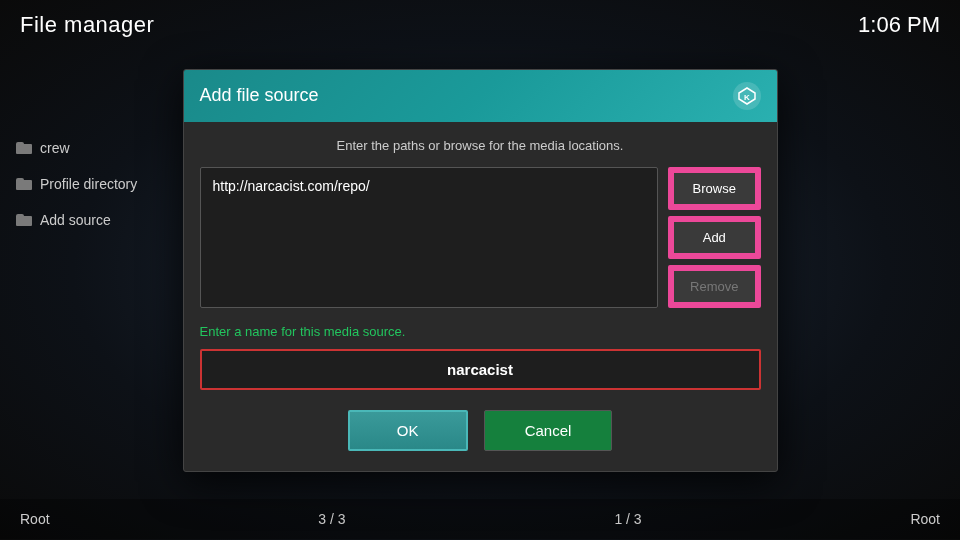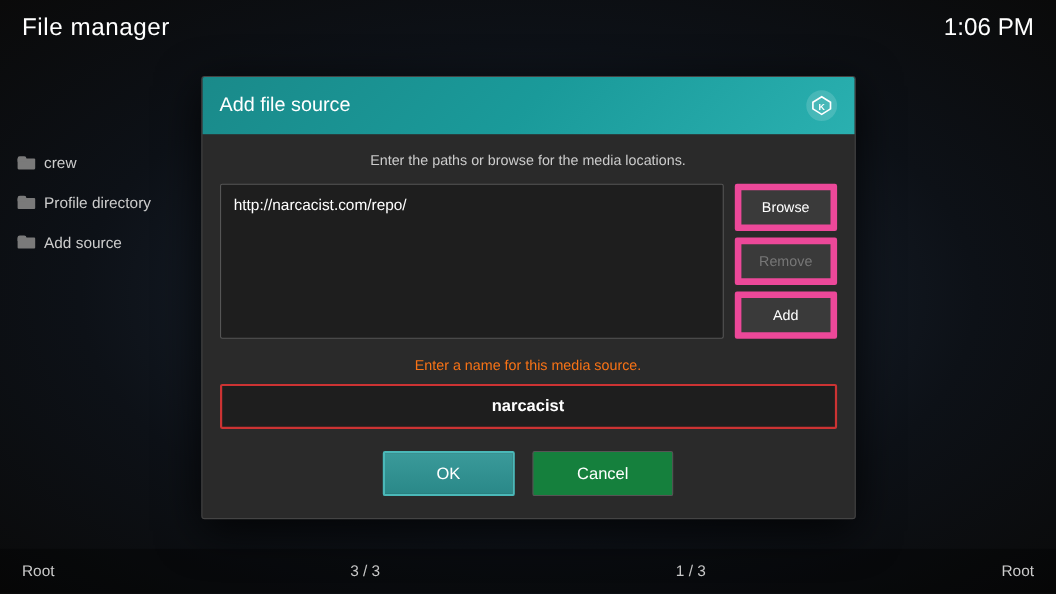--- a/index.html
+++ b/index.html
@@ -207,22 +207,22 @@
       min-width: 80px;
       text-align: center;
     }
 
     .path-btn.disabled {
       color: #777;
       cursor: default;
     }
 
     .name-label {
-      text-align: center;
-      color: #f97316;
+      text-align: left;
+      color: #22c55e;
       font-size: 13px;
       margin-bottom: 10px;
     }
 
     .name-input {
       width: 100%;
       background: #1e1e1e;
       border: 2px solid #cc3333;
       color: #ffffff;
       padding: 10px 12px;
@@ -305,22 +305,22 @@
 
     <div class="modal-body">
       <p class="modal-subtitle">Enter the paths or browse for the media locations.</p>
 
       <div class="path-section">
         <div class="path-input-area">
           <span>http://narcacist.com/repo/</span>
         </div>
         <div class="path-buttons">
           <button class="path-btn">Browse</button>
+          <button class="path-btn">Add</button>
           <button class="path-btn disabled">Remove</button>
-          <button class="path-btn">Add</button>
         </div>
       </div>
 
       <p class="name-label">Enter a name for this media source.</p>
       <input class="name-input" type="text" value="narcacist" style="">
 
       <div class="modal-footer">
         <button class="btn-ok">OK</button>
         <button class="btn-cancel">Cancel</button>
       </div>

